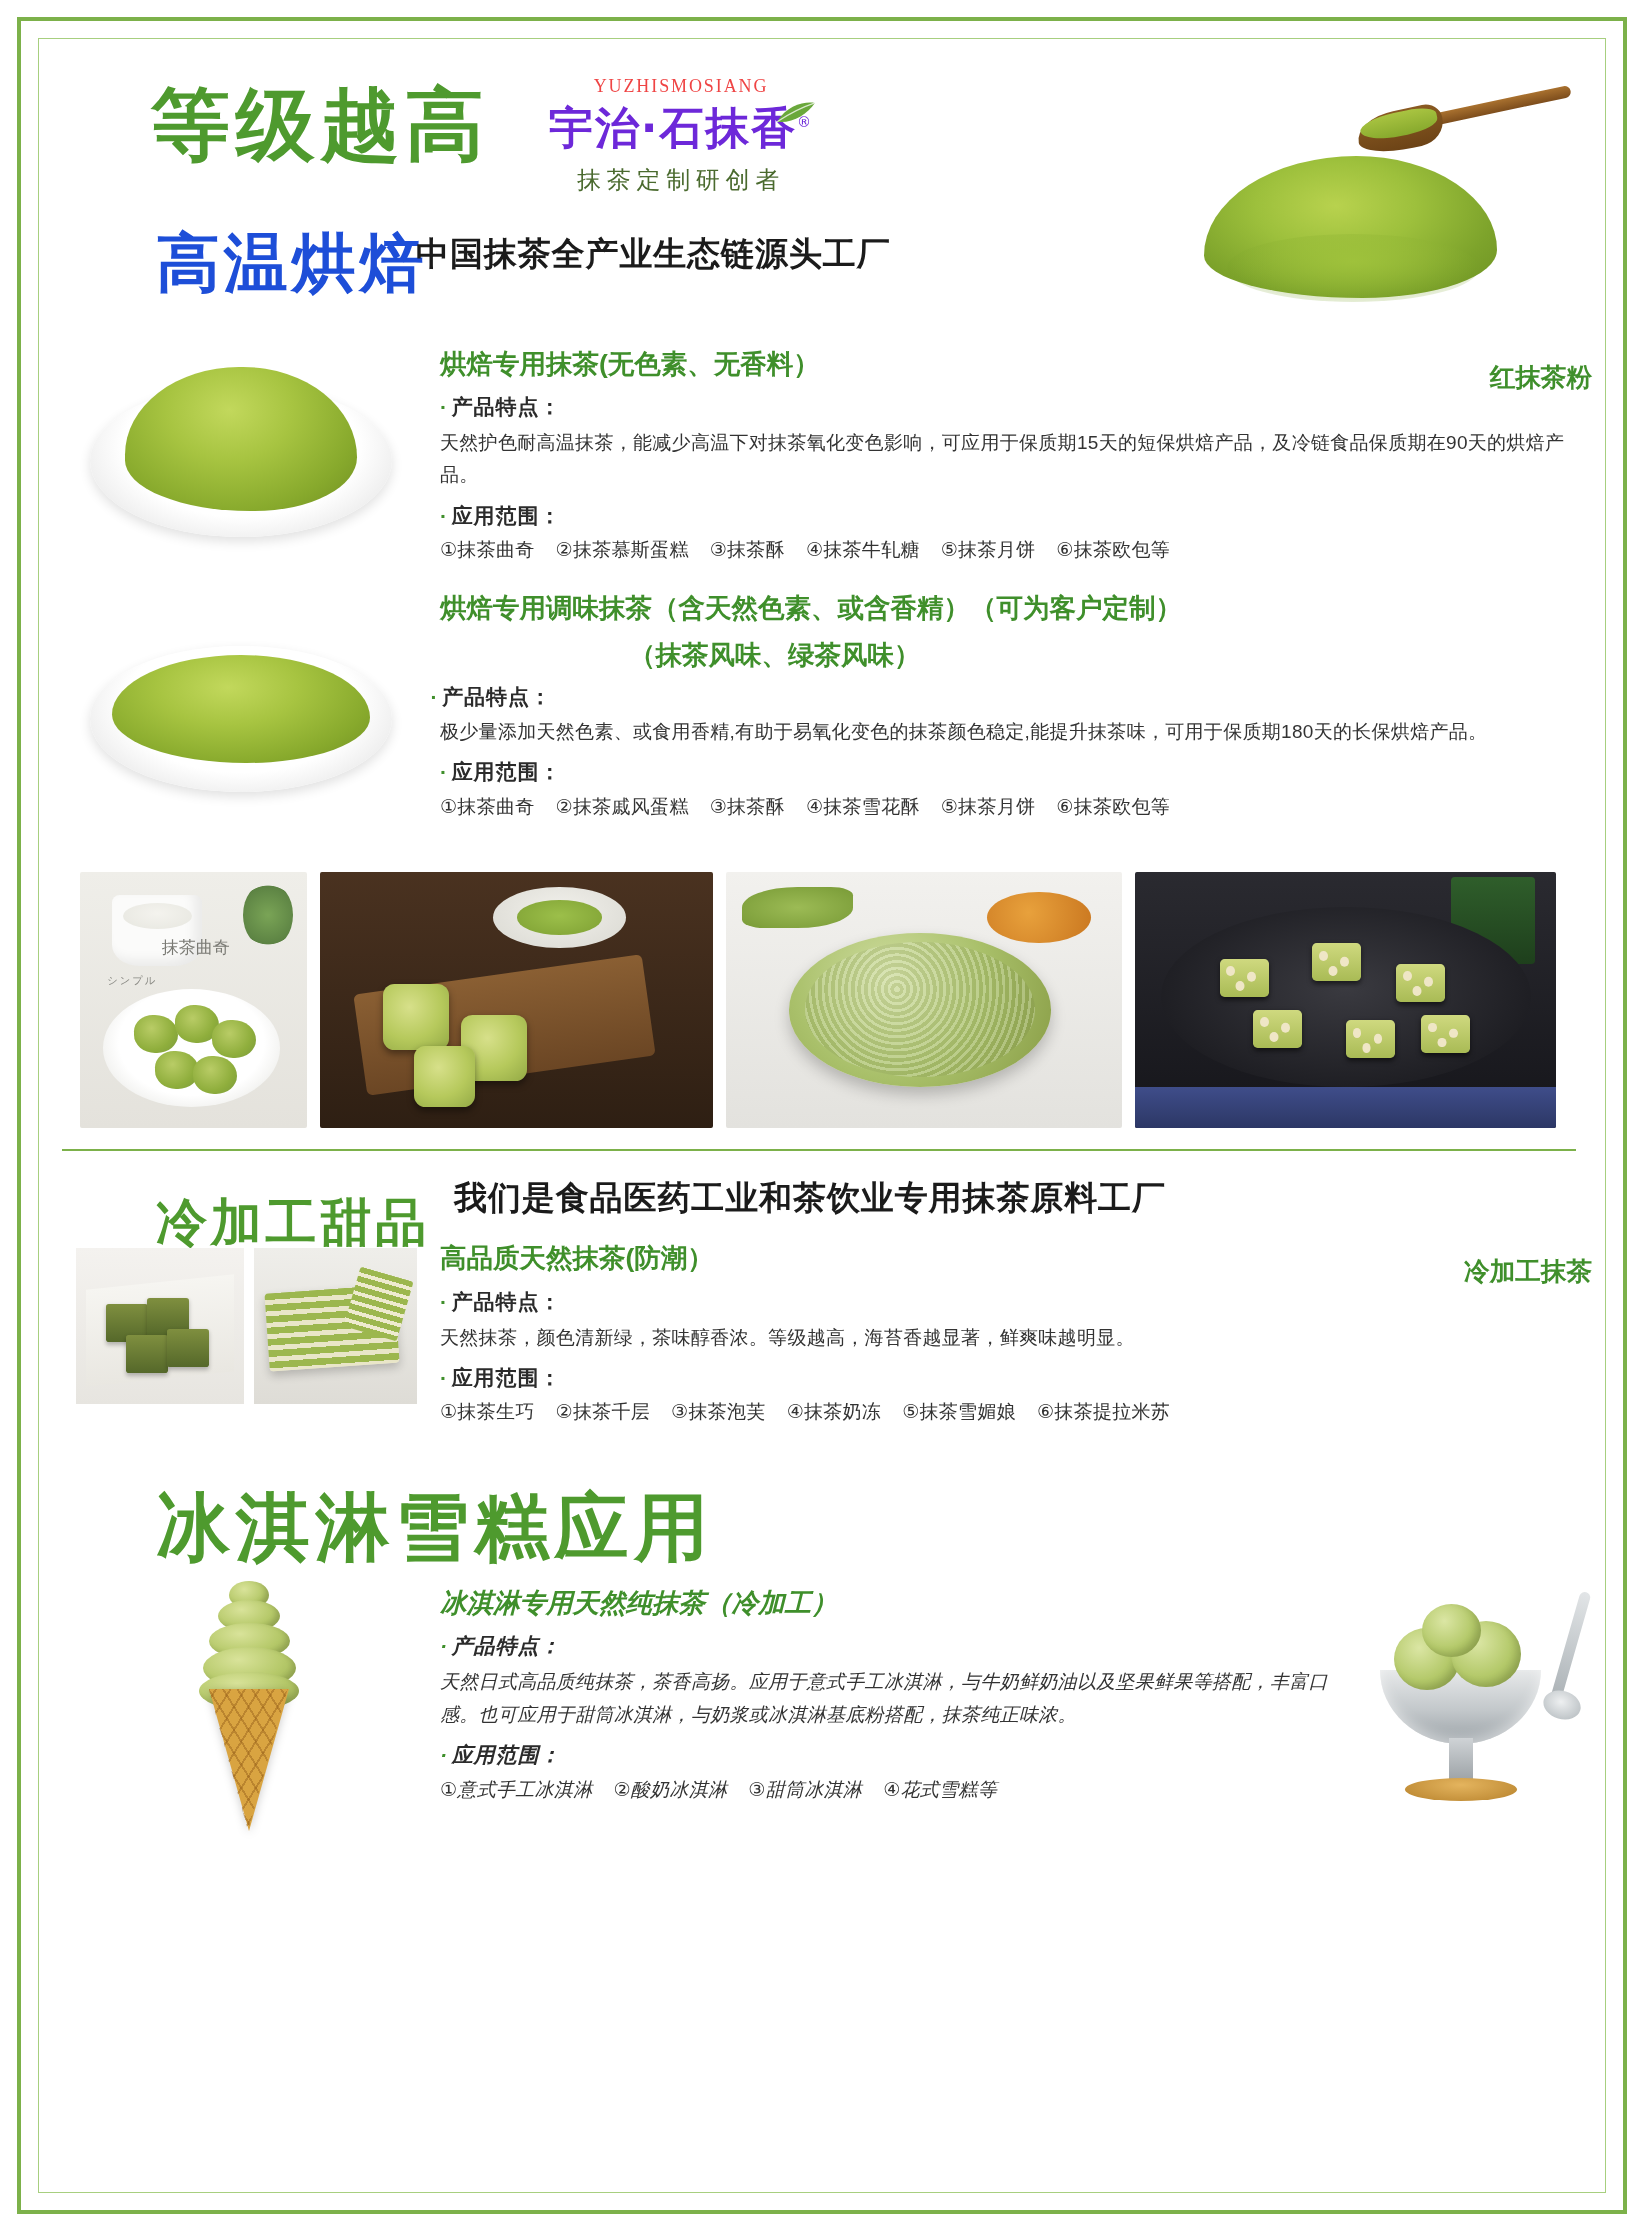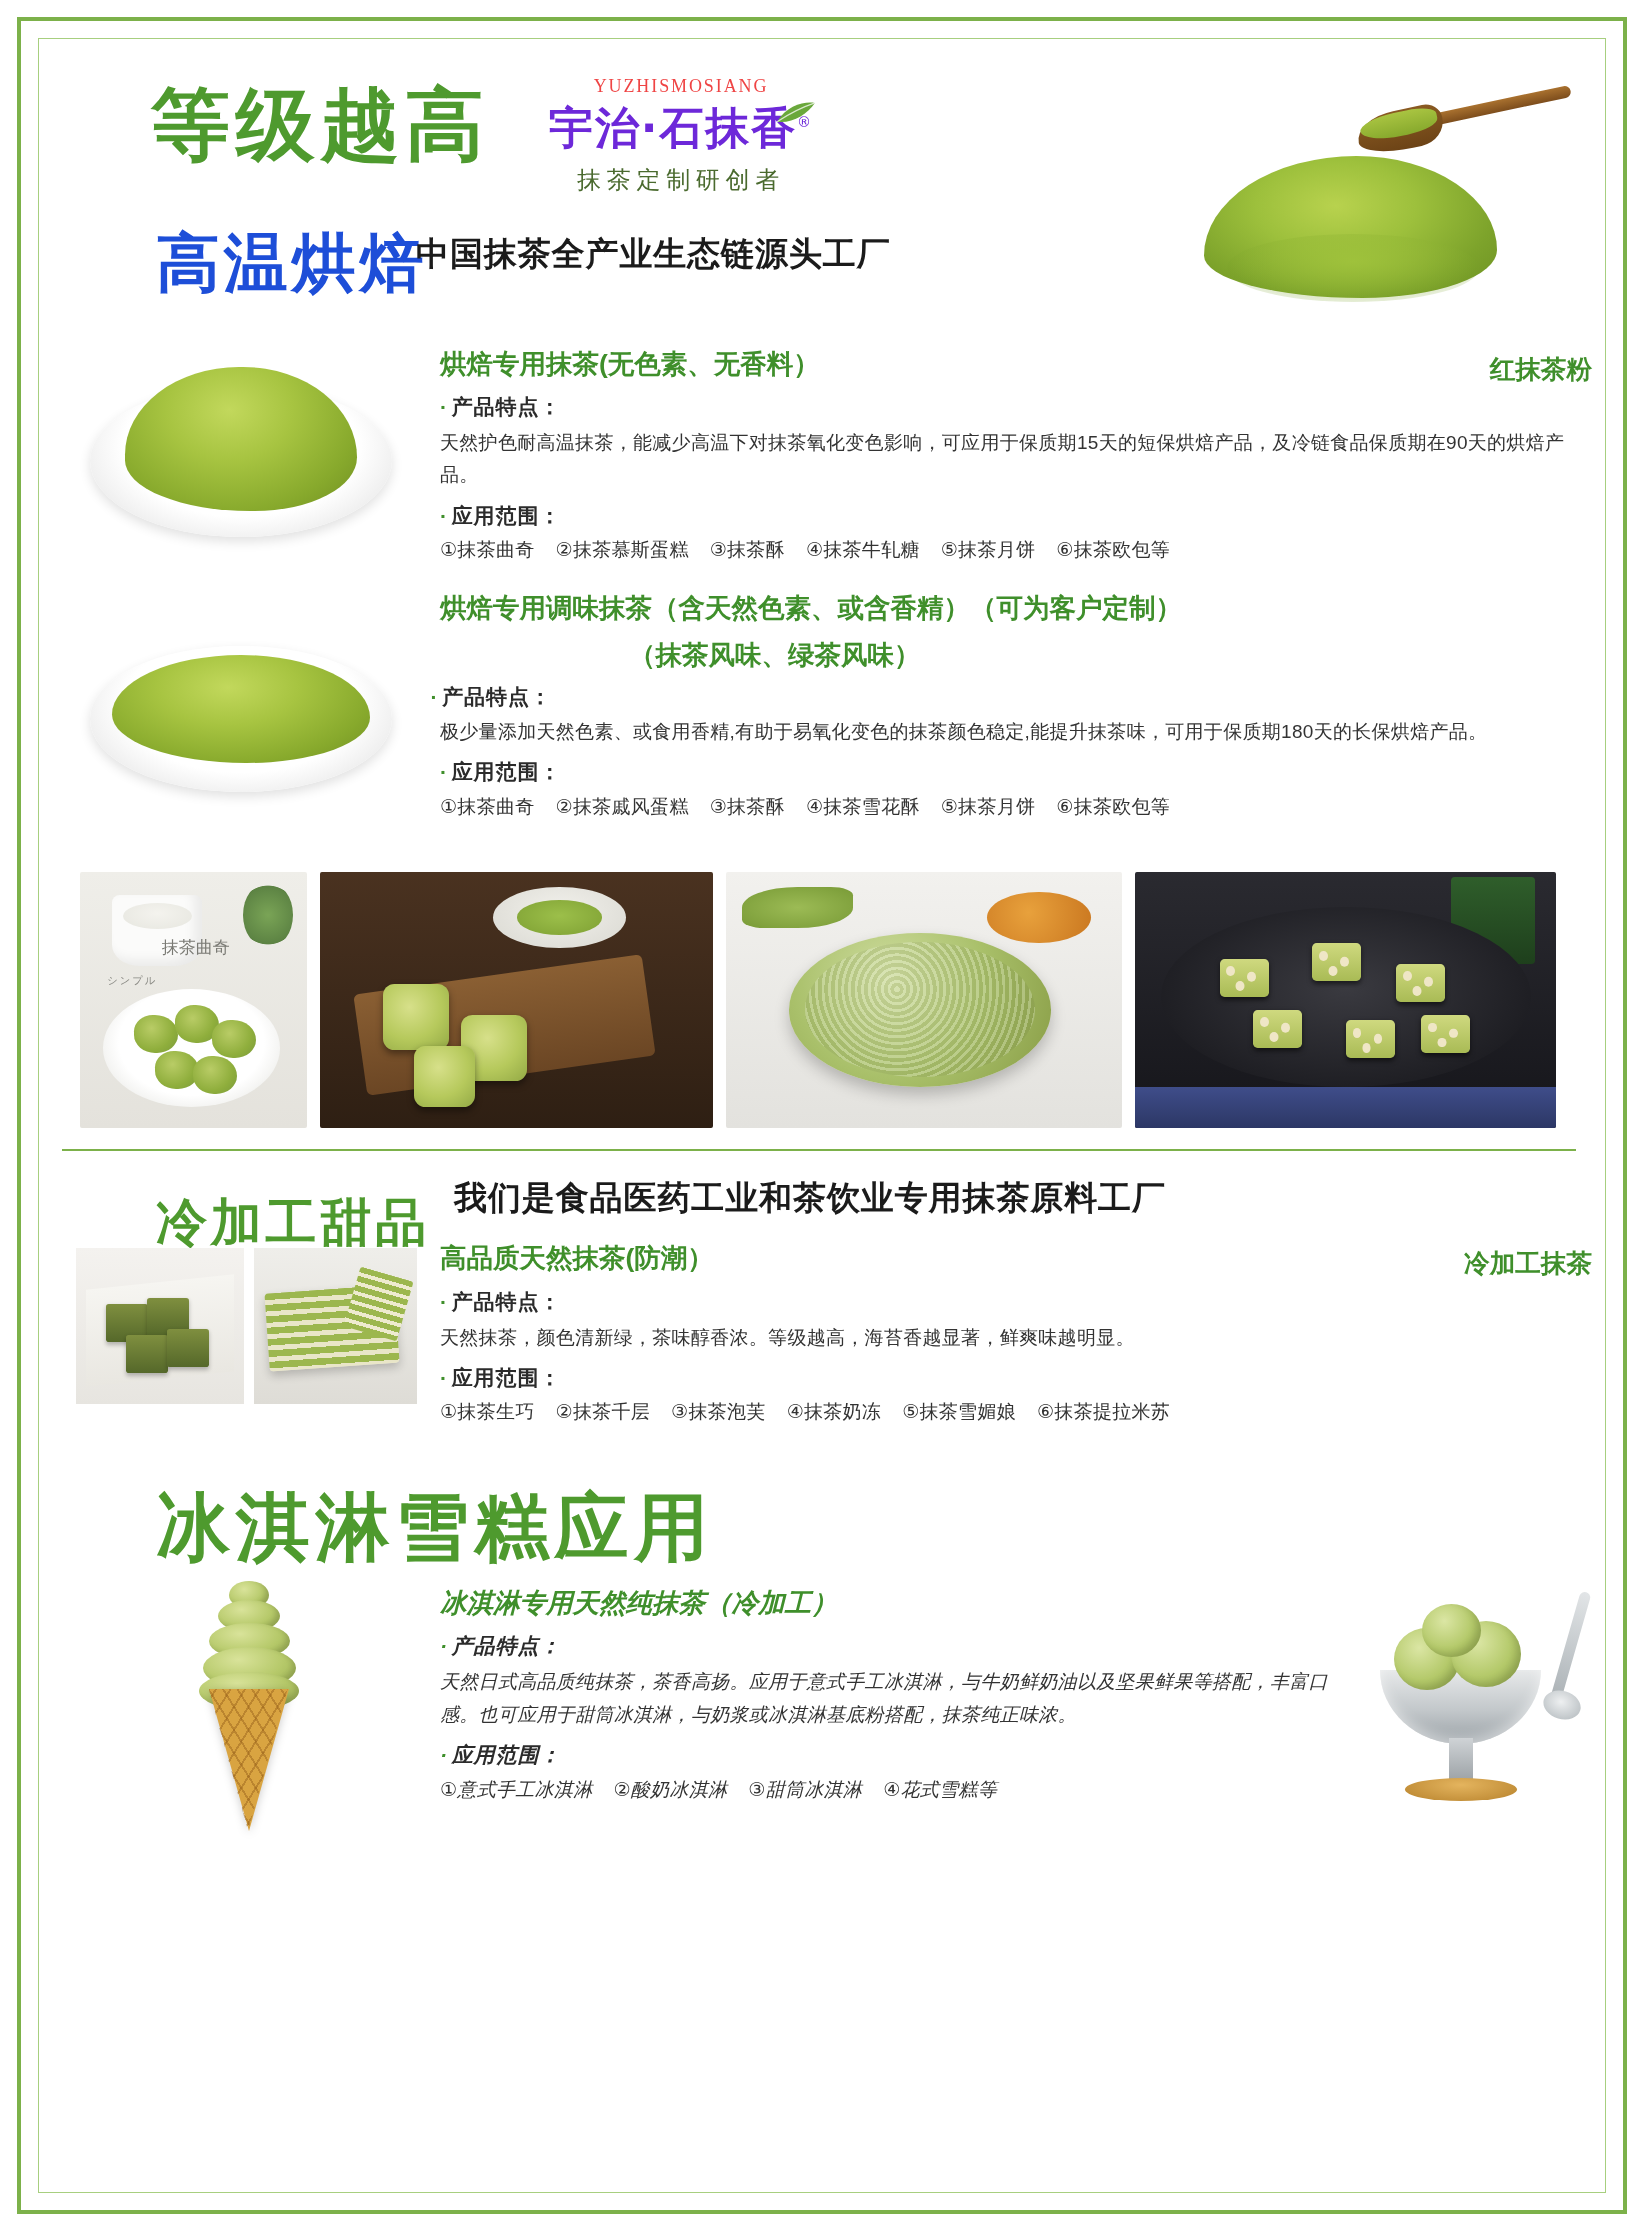--- a/index.html
+++ b/index.html
@@ -226,21 +226,21 @@
   }
   .prod-title {
     font-size: 26.5px;
     font-weight: bold;
     color: #3f8f2b;
     letter-spacing: 0px;
   }
   .prod-tag {
     position: absolute;
     right: 0;
-    top: 6px;
+    top: 14px;
     font-size: 25.6px;
     font-weight: bold;
     color: #3f8f2b;
   }
   .sec-label {
     font-size: 21px;
     font-weight: bold;
     color: #2b2b2b;
     margin-top: 9.5px;
     letter-spacing: 0.9px;

